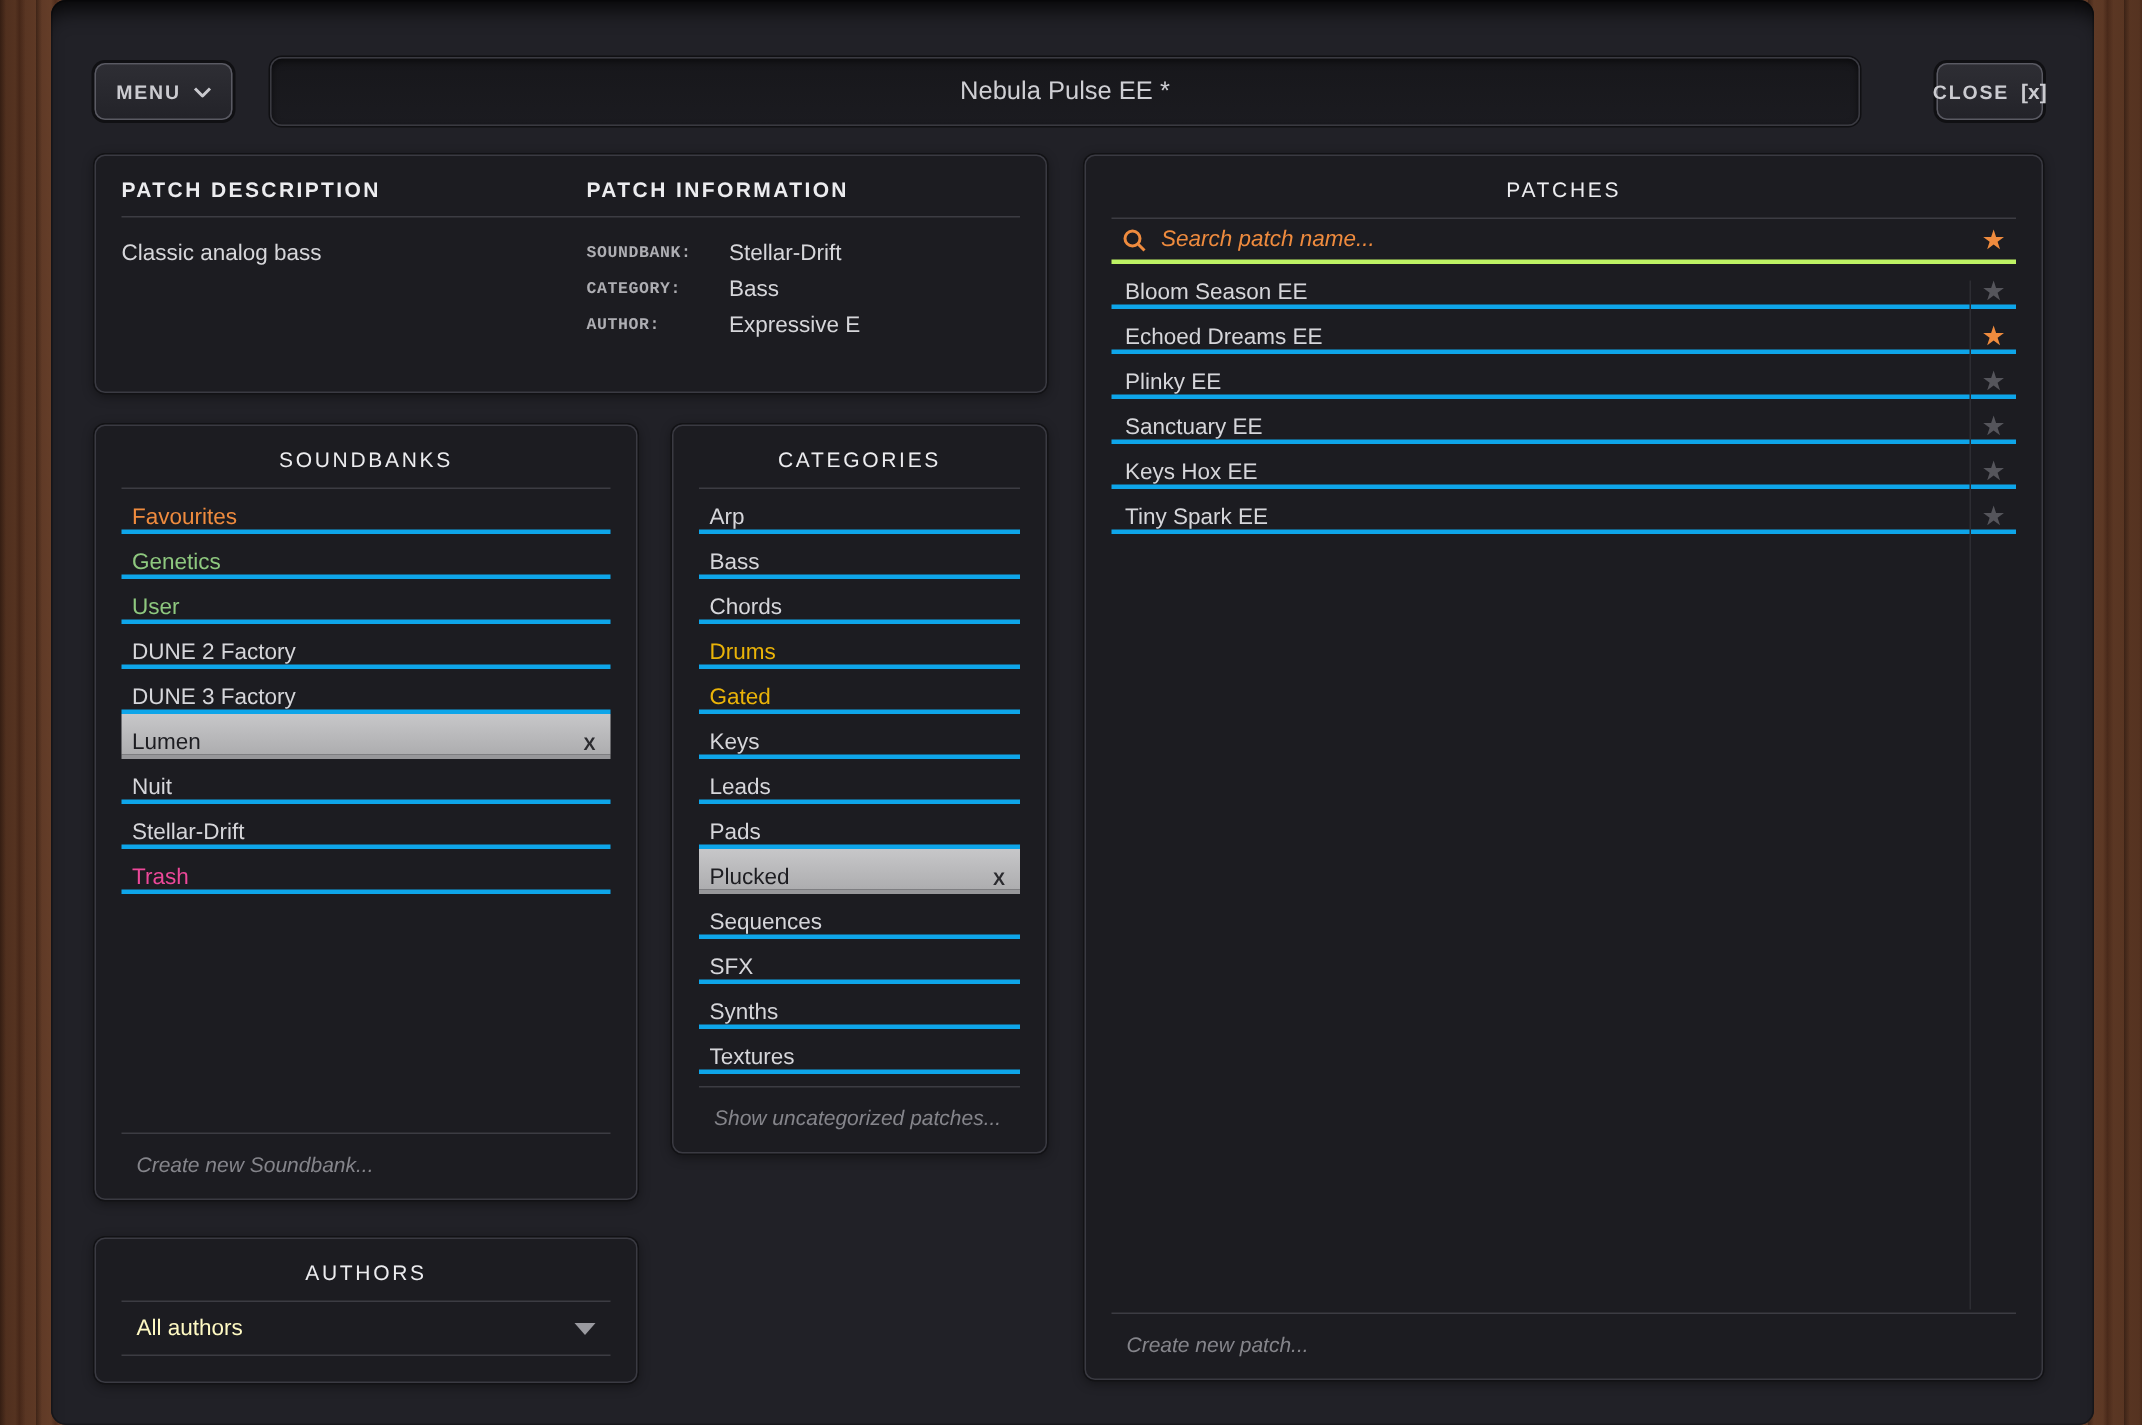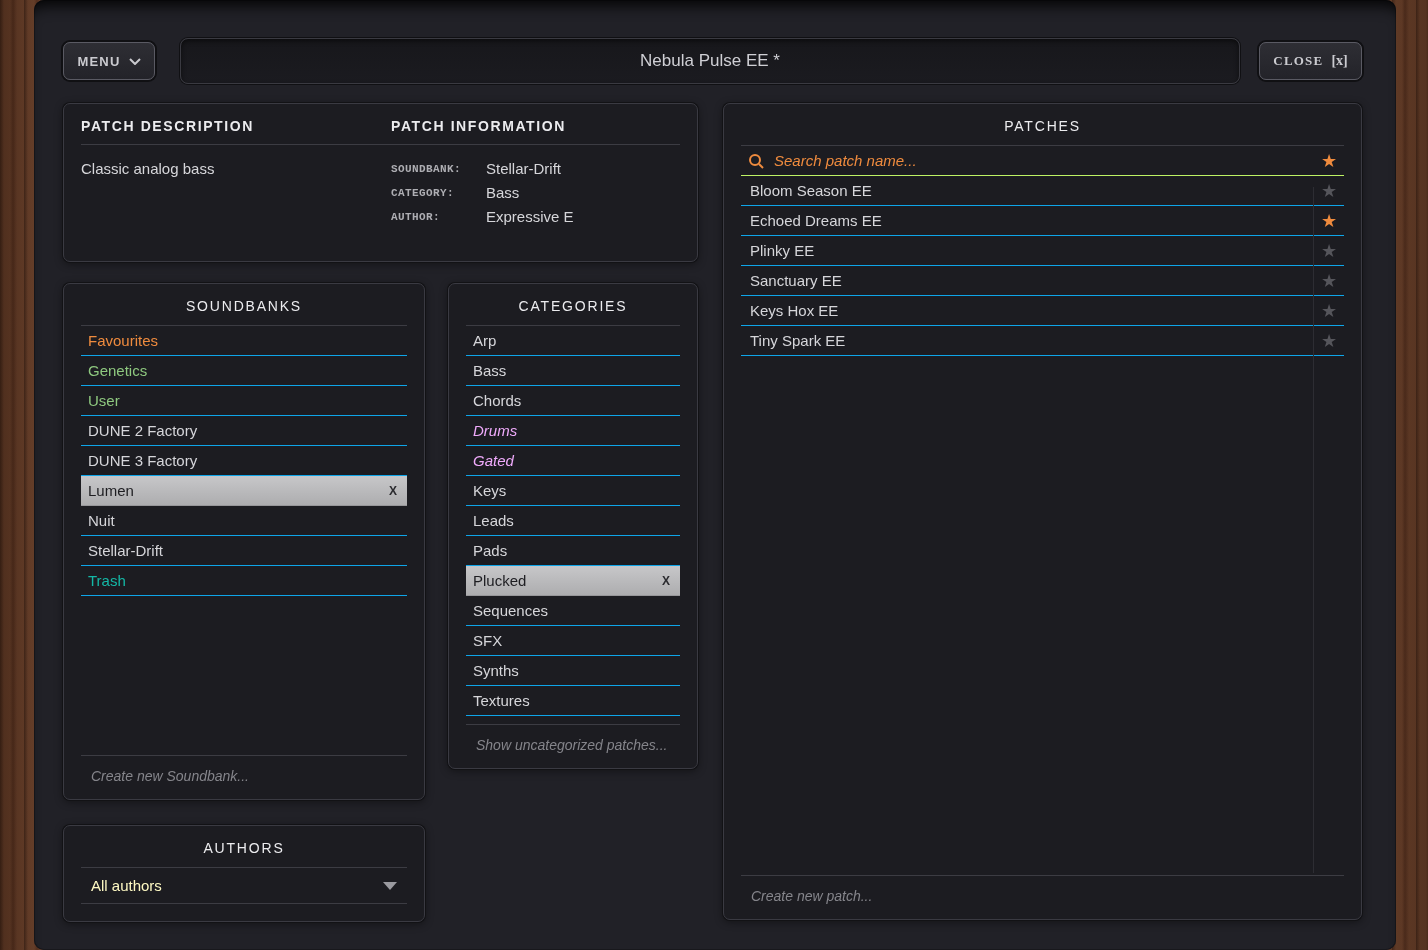--- a/index.html
+++ b/index.html
@@ -15,62 +15,62 @@
   .panel{position:absolute;background:#1c1c21;border:1px solid #3a3a42;border-radius:7px;
     box-shadow:0 0 0 1px #121215, 0 2px 8px rgba(0,0,0,.45);box-sizing:border-box;}
   .panel-title{text-align:center;font-weight:normal;letter-spacing:1.8px;font-size:14px;color:#ececef;padding:14px 0 11px;}
   .hr{height:1px;background:#3c3c43;margin:0 17px;}
 
   
   .btn{position:absolute;display:flex;align-items:center;justify-content:center;gap:8px;
     background:linear-gradient(#2e2e34,#232329);border:1px solid #5a5a63;border-radius:7px;
     box-shadow:0 0 0 2px #101013;color:#cbcbd0;font-size:13px;font-weight:bold;letter-spacing:1.2px;cursor:pointer;box-sizing:border-box;}
   .menu-btn{left:29px;top:42px;width:92px;height:38px;}
-  .close-btn{right:34px;top:42px;width:103px;height:38px;font-family:Liberation Serif, serif;}
+  .close-btn{right:34px;top:42px;width:71px;height:38px;}
   .close-icon{font-weight:bold;font-size:14px;letter-spacing:0;color:#cbcbd0;}
   .title-field{position:absolute;left:146px;top:38px;width:1060px;height:46px;display:flex;align-items:center;justify-content:center;
     background:linear-gradient(#17171b,#1b1b20);border:1px solid #3a3a41;border-radius:8px;
     box-shadow:inset 0 2px 5px rgba(0,0,0,.55), 0 0 0 1px #101013;color:#cfcfd4;font-size:17px;box-sizing:border-box;}
 
   
   .info-panel{left:29px;top:103px;width:635px;height:159px;}
   .info-heads{display:flex;padding:14px 17px 10px;}
   .info-heads .h{font-weight:bold;letter-spacing:1.6px;font-size:14px;color:#ececef;}
   .info-heads .h1{width:310px;}
   .info-body{display:flex;padding:15px 17px 0;}
   .desc{width:310px;font-size:15px;color:#d6d6da;}
   .field-row{display:flex;margin-bottom:7px;}
   .f-label{width:88px;text-align:left;font-size:11px;font-weight:bold;color:#aeaeb3;letter-spacing:.4px;padding-top:3px;font-family:Liberation Mono, monospace;}
   .f-value{padding-left:7px;font-size:15px;color:#d6d6da;}
 
   
   .list{margin:0 17px;}
-  .row{display:flex;align-items:center;height:30px;border-bottom:1px solid #0ea5e9;padding:0 7px;font-size:15px;color:#d6d6da;cursor:pointer;box-sizing:border-box;}
+  .row{display:flex;align-items:flex-end;height:30px;border-bottom:3px solid #0ea5e9;padding:0 7px;font-size:15px;color:#d6d6da;cursor:pointer;box-sizing:border-box;}
   .row.orange{color:#ef8b3e;}
   .row.green{color:#8ec87f;}
-  .row.red{color:#14b8a6;}
-  .row.dim{color:#f0abfc;font-style:italic;}
+  .row.red{color:#ec4899;}
+  .row.dim{color:#eab308;}
   .row.selected{background:linear-gradient(#c7c7c9,#adadaf);color:#1d1d21;border-bottom-color:#97979a;}
   .row .x{margin-left:auto;color:#2b2b2f;font-size:12px;font-weight:bold;padding-right:3px;}
 
   .soundbanks-panel{left:29px;top:283px;width:362px;height:517px;}
   .categories-panel{left:414px;top:283px;width:250px;height:486px;}
   .authors-panel{left:29px;top:825px;width:362px;height:97px;}
   .patches-panel{left:689px;top:103px;width:639px;height:817px;}
 
   .panel-footer{position:absolute;left:0;right:0;bottom:0;}
   .hint{font-style:italic;font-size:14px;color:#85858b;padding:12px 27px 15px;cursor:pointer;}
 
   
   .select-row{display:flex;align-items:center;height:35px;padding:0 27px;font-size:15px;color:#fef9c3;cursor:pointer;}
   .tri{margin-left:auto;width:0;height:0;border-left:7px solid transparent;border-right:7px solid transparent;border-top:8px solid #9a9aa0;}
 
   
   .patches-body{position:relative;}
-  .search-row{display:flex;align-items:center;height:30px;border-bottom:1px solid #bef264;margin:0 17px;padding:0 0 0 7px;box-sizing:border-box;}
+  .search-row{display:flex;align-items:center;height:30px;border-bottom:3px solid #bef264;margin:0 17px;padding:0 0 0 7px;box-sizing:border-box;}
   .search-row input{flex:1;background:transparent;border:none;outline:none;color:#e8e8ec;font-size:15px;font-family:"Liberation Sans",sans-serif;margin-left:8px;}
   .search-row input::placeholder{color:#ef8b3e;font-style:italic;opacity:1;}
   .star-cell{width:30px;flex:none;text-align:center;font-size:18px;color:#55555b;line-height:1;cursor:pointer;}
   .star-cell.on{color:#ef8b3e;}
   .patch-row .label{flex:1;padding-left:2px;}
   .patches-list .row{padding:0 0 0 7px;}
   .vline{position:absolute;top:83px;bottom:46px;right:47px;width:1px;background:#2d2d33;}
 </style>
 </head>
 <body>

